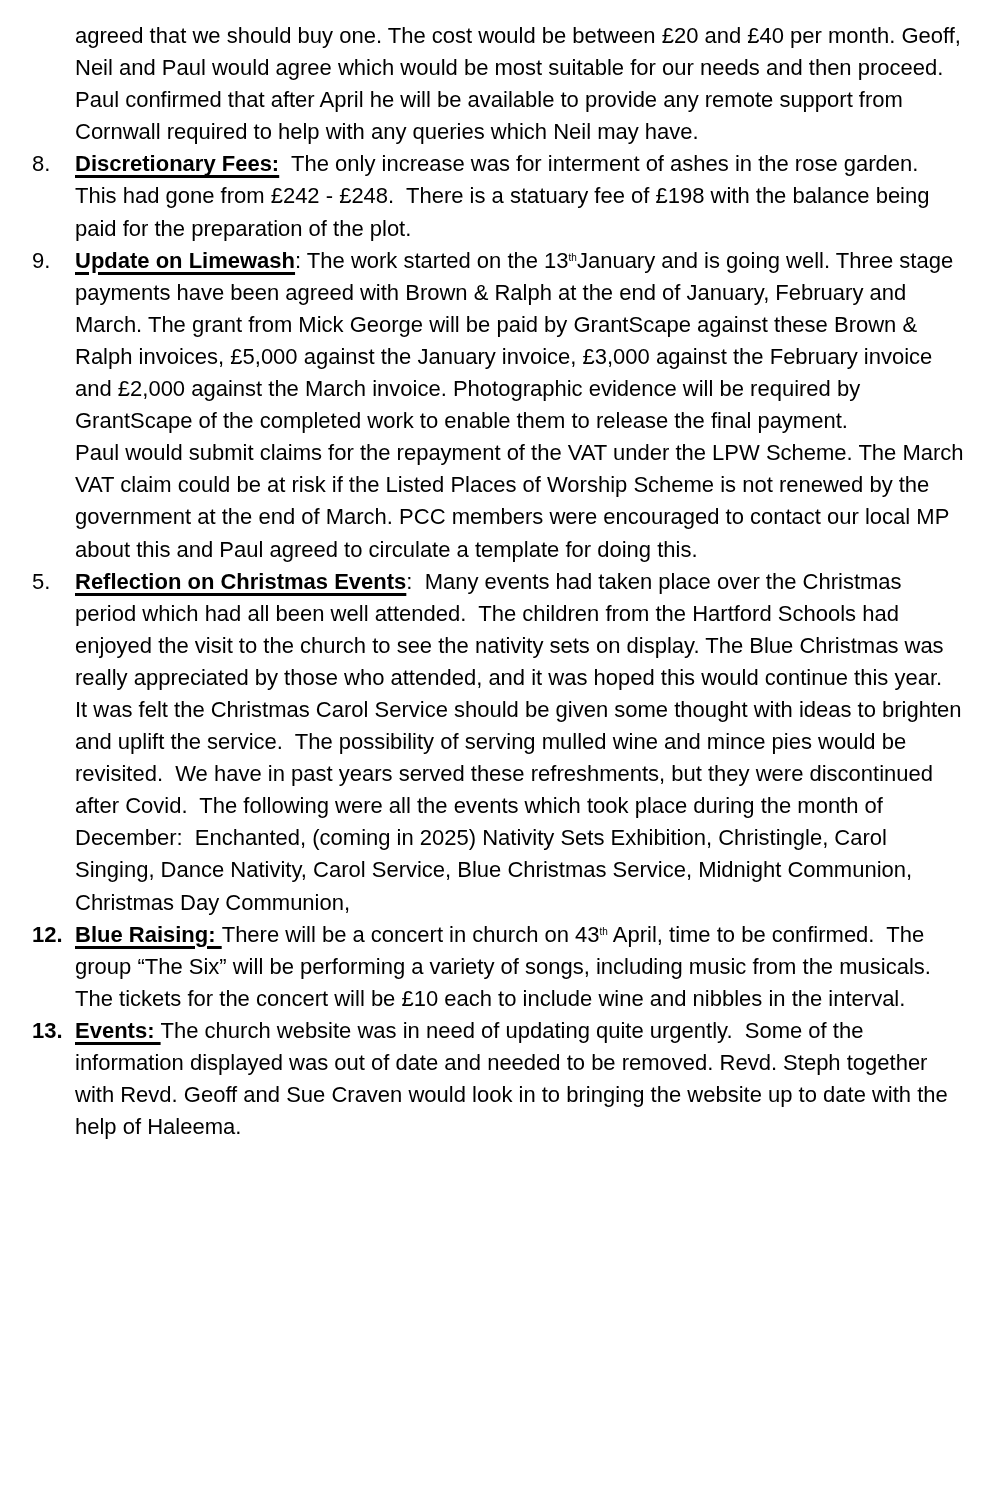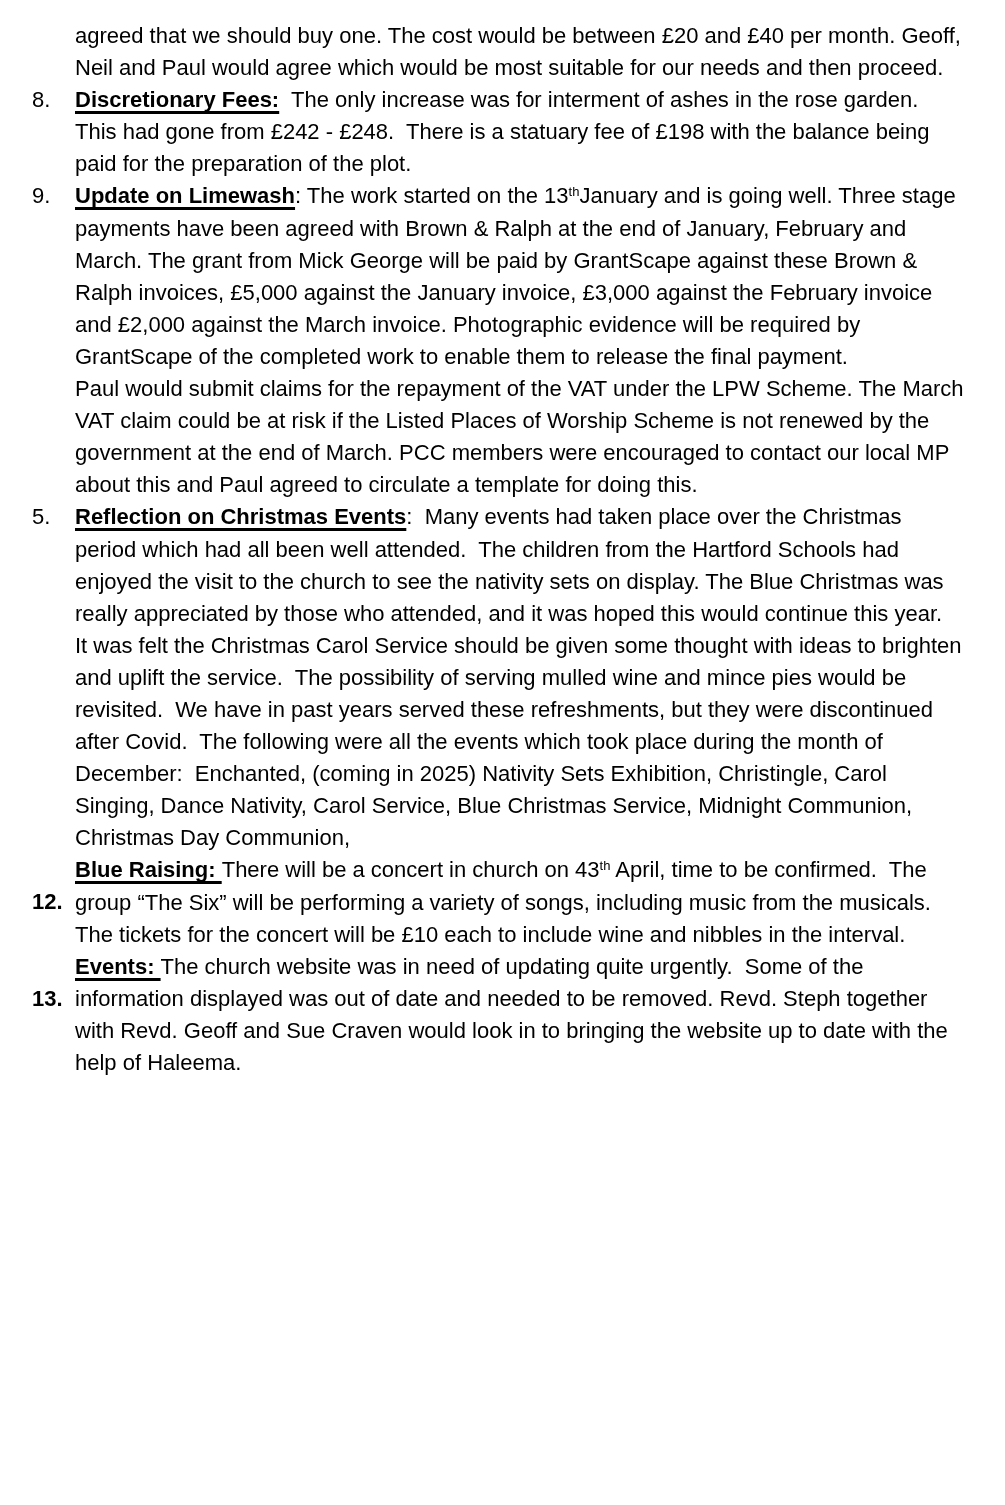--- a/index.html
+++ b/index.html
@@ -20,45 +20,46 @@
   .block {
     position: relative;
     padding-left: 75px;
     width: 891px;
   }
   .num {
     position: absolute;
     left: 32px;
     top: 0;
   }
-  .num.bold { font-weight: 700; margin-top: 32px; }
+  .num.bold { font-weight: 700; }
   .para {
     white-space: pre-wrap;
   }
   .b { font-weight: 700; }
   .u {
     text-decoration: underline;
     text-decoration-thickness: 2.5px;
     text-underline-offset: 4px;
     text-align: right;
   }
   .sup {
-    font-size: 13px;
+    font-size: 10px;
     line-height: 0;
     position: relative;
     top: -7px;
   }
 </style>
 </head>
 <body>
 
 <div class="page">
   <div>
       <div class="block">
         <div class="para"><span>agreed that we should buy one. The cost would be between £20 and £40 per month. Geoff, Neil and Paul would agree which would be most suitable for our needs and then proceed.</span></div>
+        <div class="para"><span>Paul confirmed that after April he will be available to provide any remote support from Cornwall required to help with any queries which Neil may have.</span></div>
       </div>
       <div class="block">
         <span class="num">8.</span>
         <div class="para"><span class="b u">Discretionary Fees:</span><span>  The only increase was for interment of ashes in the rose garden.  This had gone from £242 - £248.  There is a statuary fee of £198 with the balance being paid for the preparation of the plot.</span></div>
       </div>
       <div class="block">
         <span class="num">9.</span>
         <div class="para"><span class="b u">Update on Limewash</span><span>: The work started on the 13</span><span class="sup">th</span><span>January and is going well. Three stage payments have been agreed with Brown &amp; Ralph at the end of January, February and March. The grant from Mick George will be paid by GrantScape against these Brown &amp; Ralph invoices, £5,000 against the January invoice, £3,000 against the February invoice and £2,000 against the March invoice. Photographic evidence will be required by GrantScape of the completed work to enable them to release the final payment.</span></div>
         <div class="para"><span>Paul would submit claims for the repayment of the VAT under the LPW Scheme. The March VAT claim could be at risk if the Listed Places of Worship Scheme is not renewed by the government at the end of March. PCC members were encouraged to contact our local MP about this and Paul agreed to circulate a template for doing this.</span></div>
       </div>

